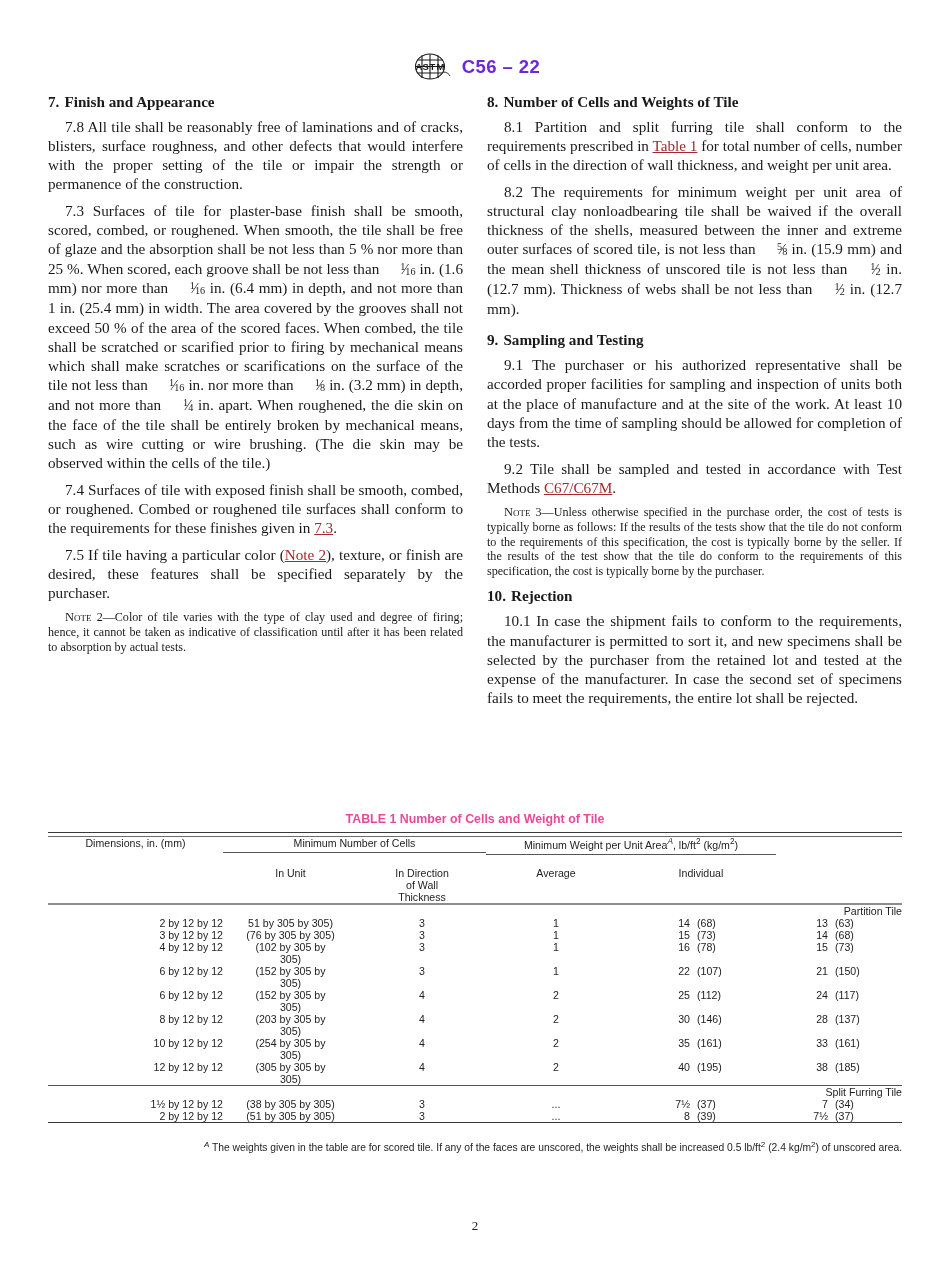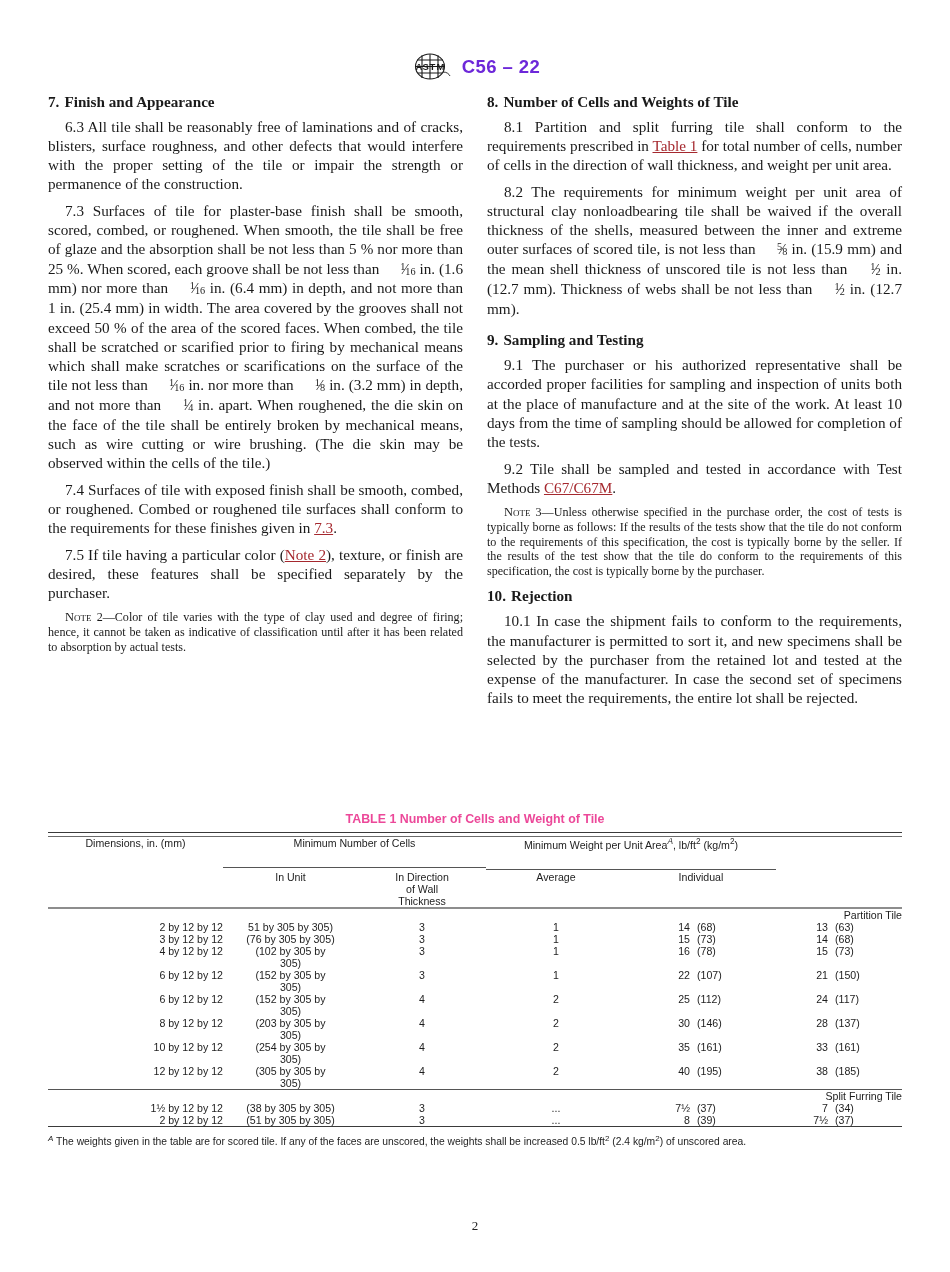--- a/index.html
+++ b/index.html
@@ -147,22 +147,22 @@
   .rule-thick { border-top: 2.2px solid #8d8d8d; }
   .rule-thin  { border-top: 1px solid #555; }
   .rule-bot   { border-top: 1.5px solid #3a3a3a; }
 
   .hdr-span {
     text-align: center;
     padding: 5px 0 3px 0;
   }
   .hdr-span-line {
     border-bottom: 1px solid #555;
-    padding-bottom: 18px;
-    margin-bottom: 1px;
+    padding-bottom: 3px;
+    margin-bottom: 12px;
   }
   .hdr-cell {
     text-align: center;
     padding: 6px 0 8px 0;
     vertical-align: middle;
   }
   .hdr-dim {
     text-align: center;
     vertical-align: middle;
     padding-bottom: 6px;
@@ -192,22 +192,23 @@
   .wpair .v  { display:inline-block; width: 26px; text-align: right; }
   .wpair .p  { display:inline-block; margin-left: 7px; }
 
   sup.fn { font-size: 0.78em; vertical-align: super; font-style: italic; }
   sup.u  { font-size: 0.78em; vertical-align: super; }
 
   .footnote {
     font-family: "Liberation Sans", sans-serif;
     font-size: 10.3px;
     color: #1d1d1d;
-    padding-top: 5px;
+    padding-top: 15px;
     line-height: 1.3;
+    text-align: right;
   }
 
   .page-num {
     position: absolute;
     left: 0;
     top: 1218px;
     width: 950px;
     text-align: center;
     font-family: "Liberation Serif", serif;
     font-size: 13px;
@@ -238,21 +239,21 @@
     </span>
     <span class="doc-designation">C56 – 22</span>
   </div>
 
   <div class="col col-left">
 
     <h2 class="sec-head">
       <span class="num">7.</span><span>Finish and Appearance</span>
     </h2>
 
-    <p class="para">6.3 All tile shall be reasonably free of laminations and of cracks, blisters, surface roughness, and other defects that would interfere with the proper setting of the tile or impair the strength or permanence of the construction.</p>
+    <p class="para">7.8 All tile shall be reasonably free of laminations and of cracks, blisters, surface roughness, and other defects that would interfere with the proper setting of the tile or impair the strength or permanence of the construction.</p>
 
 
     <p class="para"><span>7.3  Surfaces of tile for plaster-base finish shall be smooth, scored, combed, or roughened. When smooth, the tile shall be free of glaze and the absorption shall be not less than 5 % nor more than 25 %. When scored, each groove shall be not less than </span><span class="frac"><sup>1</sup><span class="sl">⁄</span><sub>16</sub></span><span> in. (1.6 mm) nor more than </span><span class="frac"><sup>1</sup><span class="sl">⁄</span><sub>16</sub></span><span> in. (6.4 mm) in depth, and not more than 1 in. (25.4 mm) in width. The area covered by the grooves shall not exceed 50 % of the area of the scored faces. When combed, the tile shall be scratched or scarified prior to firing by mechanical means which shall make scratches or scarifications on the surface of the tile not less than </span><span class="frac"><sup>1</sup><span class="sl">⁄</span><sub>16</sub></span><span> in. nor more than </span><span class="frac"><sup>1</sup><span class="sl">⁄</span><sub>8</sub></span><span> in. (3.2 mm) in depth, and not more than </span><span class="frac"><sup>1</sup><span class="sl">⁄</span><sub>4</sub></span><span> in. apart. When roughened, the die skin on the face of the tile shall be entirely broken by mechanical means, such as wire cutting or wire brushing. (The die skin may be observed within the cells of the tile.)</span></p>
 
     <p class="para"><span>7.4  Surfaces of tile with exposed finish shall be smooth, combed, or roughened. Combed or roughened tile surfaces shall conform to the requirements for these finishes given in </span><a class="lnk" href="#">7.3</a><span>.</span></p>
 
     <p class="para"><span>7.5  If tile having a particular color (</span><a class="lnk" href="#">Note 2</a><span>), texture, or finish are desired, these features shall be specified separately by the purchaser.</span></p>
 
     <p class="note"><span class="smallcaps">Note</span><span> 2—Color of tile varies with the type of clay used and degree of firing; hence, it cannot be taken as indicative of classification until after it has been related to absorption by actual tests.</span></p>
 

